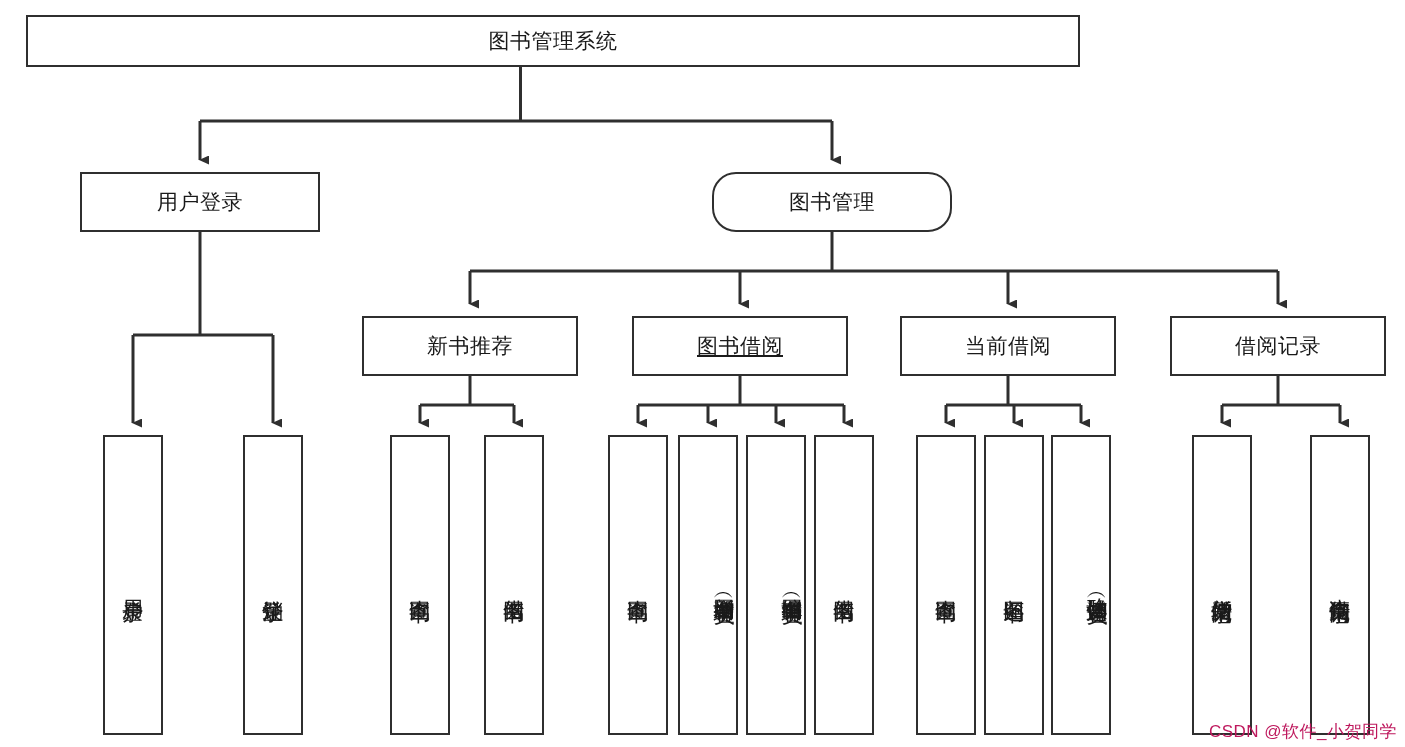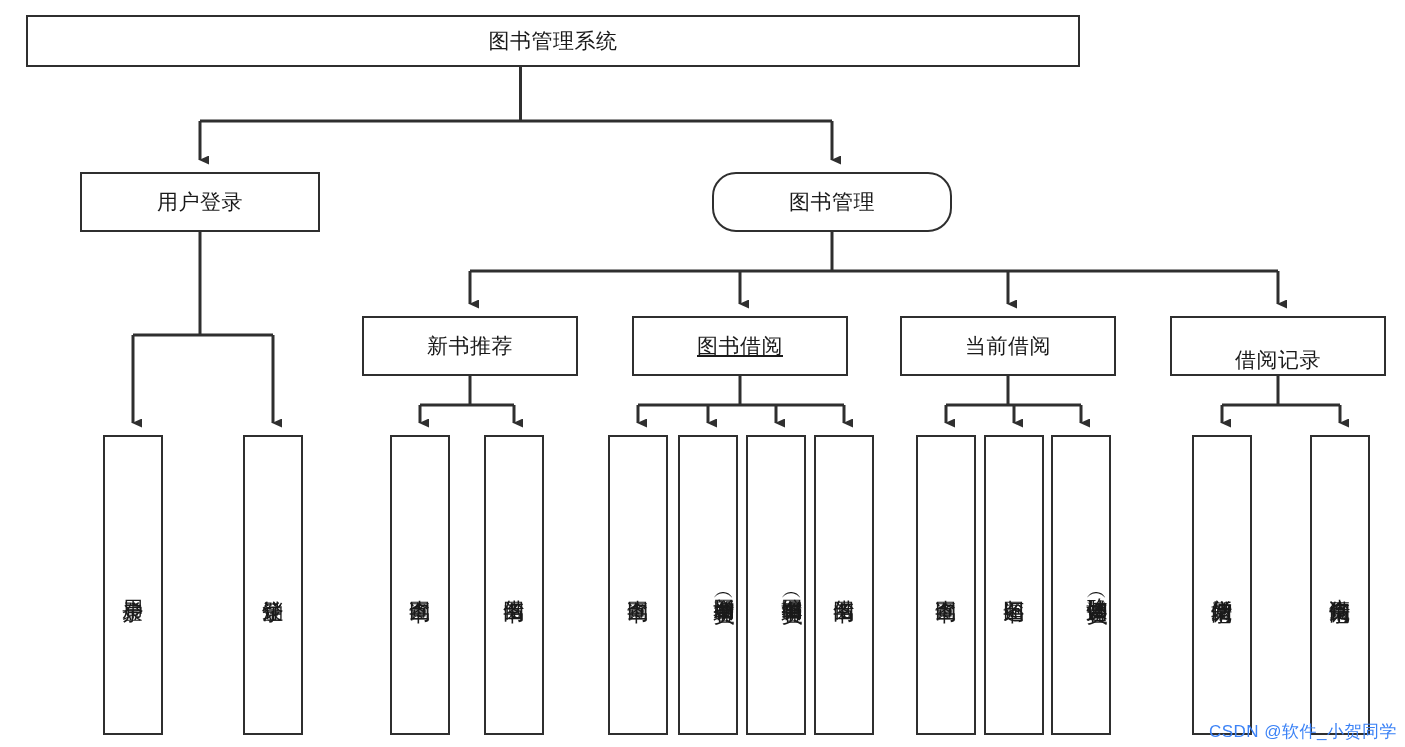--- a/index.html
+++ b/index.html
@@ -51,21 +51,21 @@
     white-space: nowrap;
   }
   .node-v.top-align {
     align-items: flex-start;
   }
   .watermark {
     position: absolute;
     right: 8px;
     bottom: 4px;
     font-size: 17px;
-    color: #3b82f6;
+    color: #be185d;
     letter-spacing: 0.5px;
     user-select: none;
     white-space: nowrap;
   }
 </style>
 </head>
 <body>
 
 <div id="diagram-root">
 
@@ -135,21 +135,21 @@
 
   <div class="node node-h" style="left:362px; top:316px; width:216px; height:60px;">
     <span>新书推荐</span>
   </div>
   <div class="node node-h" style="left:632px; top:316px; width:216px; height:60px;text-decoration:underline;">
     <span>图书借阅</span>
   </div>
   <div class="node node-h" style="left:900px; top:316px; width:216px; height:60px;">
     <span>当前借阅</span>
   </div>
-  <div class="node node-h" style="left:1170px; top:316px; width:216px; height:60px;align-items:flex-end;">
+  <div class="node node-h" style="left:1170px; top:316px; width:216px; height:60px;">
     <span>借阅记录</span>
   </div>
 
   <div class="node node-v" style="left:103px; top:435px; width:60px; height:300px;">
     <span>用户登录</span>
   </div>
   <div class="node node-v" style="left:243px; top:435px; width:60px; height:300px;">
     <span>注销登录</span>
   </div>
 

